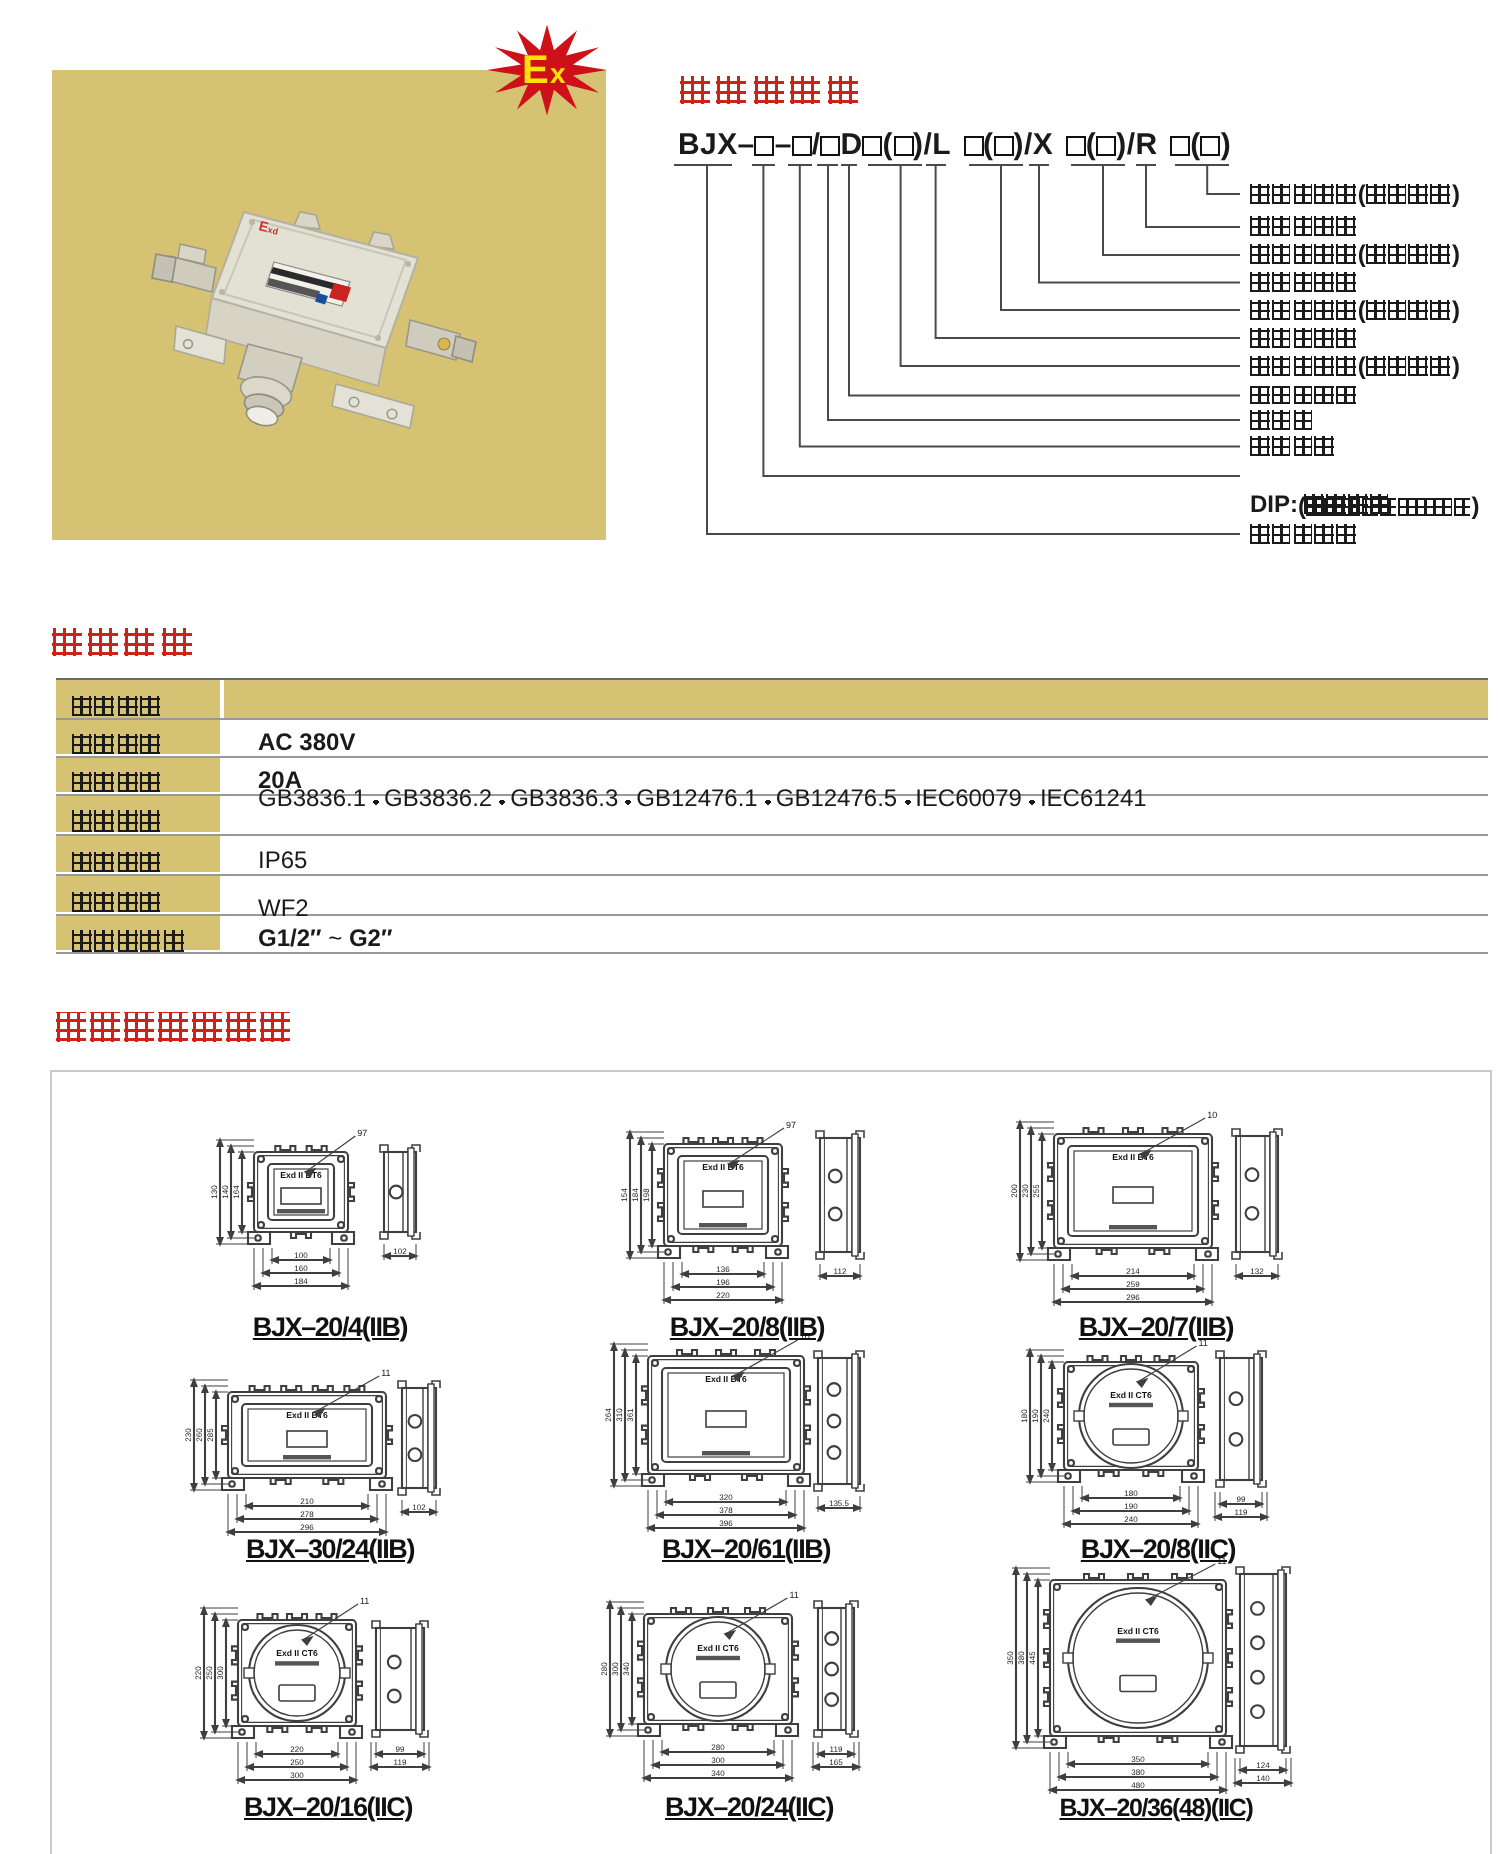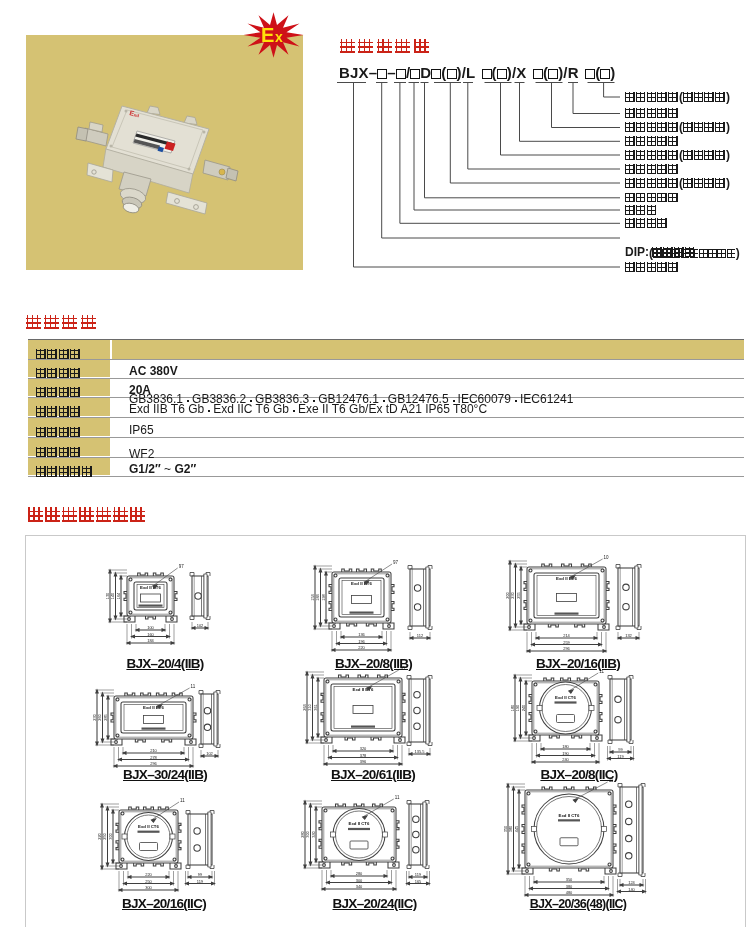--- a/index.html
+++ b/index.html
@@ -185,21 +185,20 @@
 <div class="abs tl" style="top:442px;"><i class="z m"></i><i class="z m"></i><i class="z m"></i><i class="z m"></i></div>
 
 <div class="abs tl" style="top:461.5px;"><i class="z m"></i><i class="z m"></i><i class="z m"></i><i class="z m"></i><i class="z m"></i></div>
 
 <div class="abs tv" style="top:344.5px;margin-top:47px;">GB3836.1<span class="dn"></span>GB3836.2<span class="dn"></span>GB3836.3<span class="dn"></span>GB12476.1<span class="dn"></span>GB12476.5<span class="dn"></span>IEC60079<span class="dn"></span>IEC61241</div>
 
 <div class="abs tv" style="top:363.5px;font-weight:bold;">AC 380V</div>
 
 <div class="abs tv" style="top:382.5px;font-weight:bold;">20A</div>
 
-<div class="abs tv" style="top:402px;">Exd IIB T6 Gb<span class="dn"></span>Exd IIC T6 Gb<span class="dn"></span>Exe II T6 Gb/Ex tD A21 IP65 T80°C</div>
 
 <div class="abs tv" style="top:422.5px;font-weight:normal;">IP65</div>
 
 <div class="abs tv" style="top:447px;">WF2</div>
 
 <div class="abs tv" style="top:462px;font-weight:bold;">G1/2″ <span style="font-weight:normal">~</span> G2″</div>
 
 <div class="abs ttl3" style="left:27.5px;top:505.5px;color:#cb2317;"><i class="z t"></i><i class="z t"></i><i class="z t"></i><i class="z t"></i><i class="z t"></i><i class="z t"></i><i class="z t"></i></div>
 
 <div class="abs" style="left:24.5px;top:534.5px;width:719px;height:392.5px;border:1px solid #c9c9c9;border-bottom:none;"></div>
@@ -1153,21 +1152,21 @@
           <path d="M645.5,891.5 l-3,-1.2 l0,2.4 z" fill="#3f3f3f"></path>
 <text x="631.5" y="890.5" font-size="4" text-anchor="middle" fill="#222" stroke="none">140</text>
 </g>
 </g>
     </svg>
 
 <div class="abs dlb" style="left:85px;top:655.5px;">BJX–20/4(IIB)</div>
 
 <div class="abs dlb" style="left:293.5px;top:655.5px;">BJX–20/8(IIB)</div>
 
-<div class="abs dlb" style="left:498px;top:655.5px;">BJX–20/16(IIB)</div>
+<div class="abs dlb" style="left:498px;top:655.5px;">BJX–20/7(IIB)</div>
 
 <div class="abs dlb" style="left:85px;top:766.5px;">BJX–30/24(IIB)</div>
 
 <div class="abs dlb" style="left:293px;top:766.5px;">BJX–20/61(IIB)</div>
 
 <div class="abs dlb" style="left:499px;top:766.5px;">BJX–20/8(IIC)</div>
 
 <div class="abs dlb" style="left:84px;top:896px;">BJX–20/16(IIC)</div>
 
 <div class="abs dlb" style="left:294.5px;top:896px;">BJX–20/24(IIC)</div>

